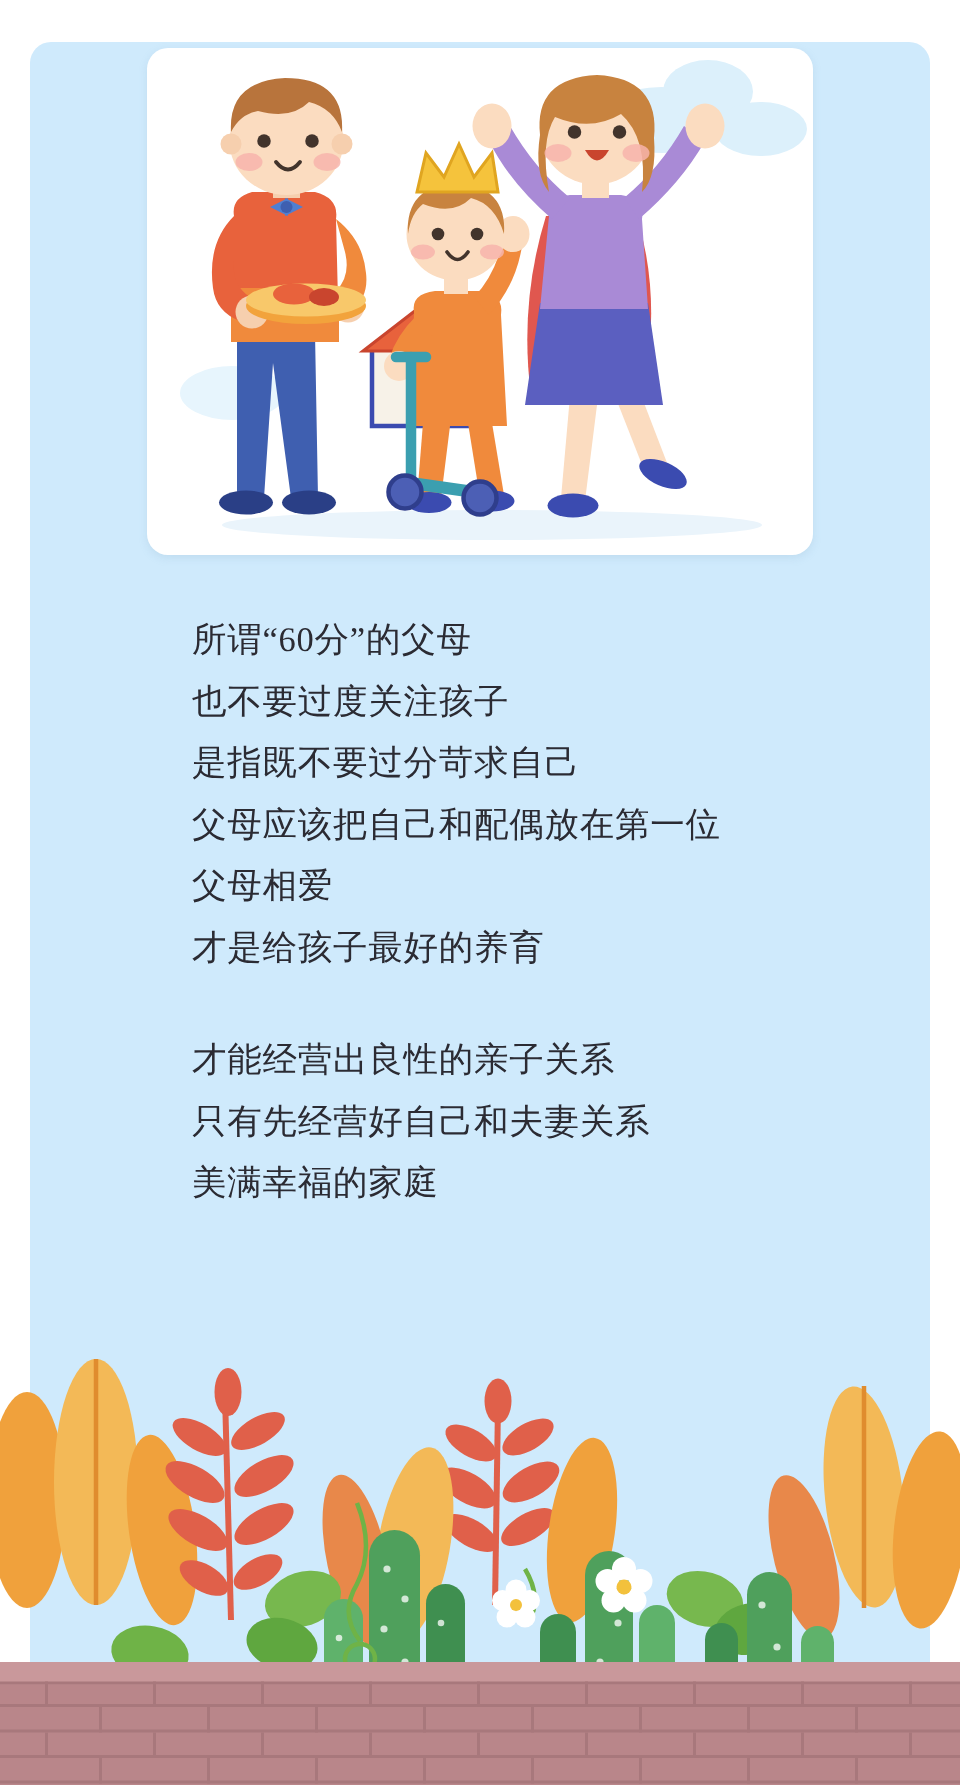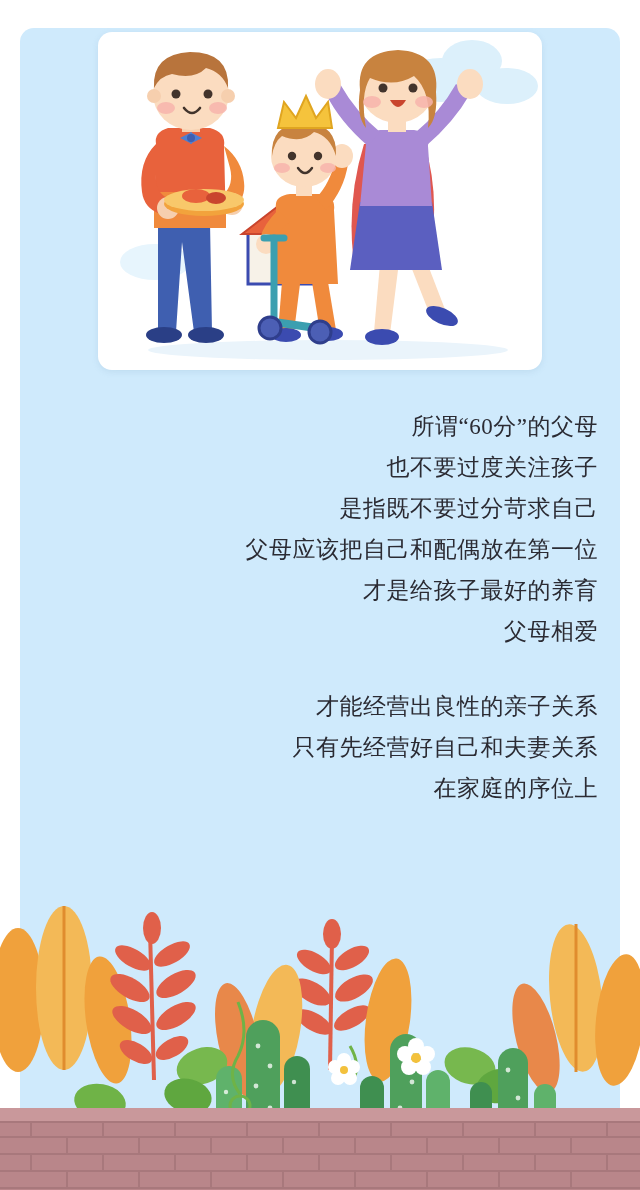--- a/index.html
+++ b/index.html
@@ -64,21 +64,20 @@
   .poem {
     position: absolute;
     left: 108px;
     top: 378px;
     width: 470px;
     color: #2b2b33;
     font-size: 23px;
     line-height: 41px;
     letter-spacing: 0.5px;
     font-family: "Liberation Serif", serif;
-    text-align: right;
   }
   .poem .stanza { margin: 0; }
   .poem .gap { height: 34px; }
   .poem .line { white-space: pre; }
 
   
   .foliage {
     position: absolute;
     left: 0;
     bottom: 0;
@@ -247,28 +246,28 @@
         <circle cx="222" cy="300" r="11" fill="#4c5fb5" stroke="#2f3e8c" stroke-width="3"></circle>
       </svg>
     </div>
 
     <div class="poem">
       <div class="stanza">
         <div class="line">所谓“60分”的父母</div>
         <div class="line">也不要过度关注孩子</div>
         <div class="line">是指既不要过分苛求自己</div>
         <div class="line">父母应该把自己和配偶放在第一位</div>
+        <div class="line">父母相爱</div>
         <div class="line">才是给孩子最好的养育</div>
-        <div class="line">父母相爱</div>
       </div>
       <div class="gap"></div>
       <div class="stanza">
         <div class="line">才能经营出良性的亲子关系</div>
         <div class="line">只有先经营好自己和夫妻关系</div>
-        <div class="line">在家庭的序位上</div>
+        <div class="line">美满幸福的家庭</div>
       </div>
     </div>
   </div>
 
   <svg class="foliage" viewBox="0 0 640 320">
 
     <g>
       <ellipse cx="18" cy="130" rx="26" ry="72" fill="#f0a13c"></ellipse>
       <ellipse cx="64" cy="118" rx="28" ry="82" fill="#f3b957"></ellipse>
       <path d="M64 36 L64 200" stroke="#e08c2e" stroke-width="3"></path>

